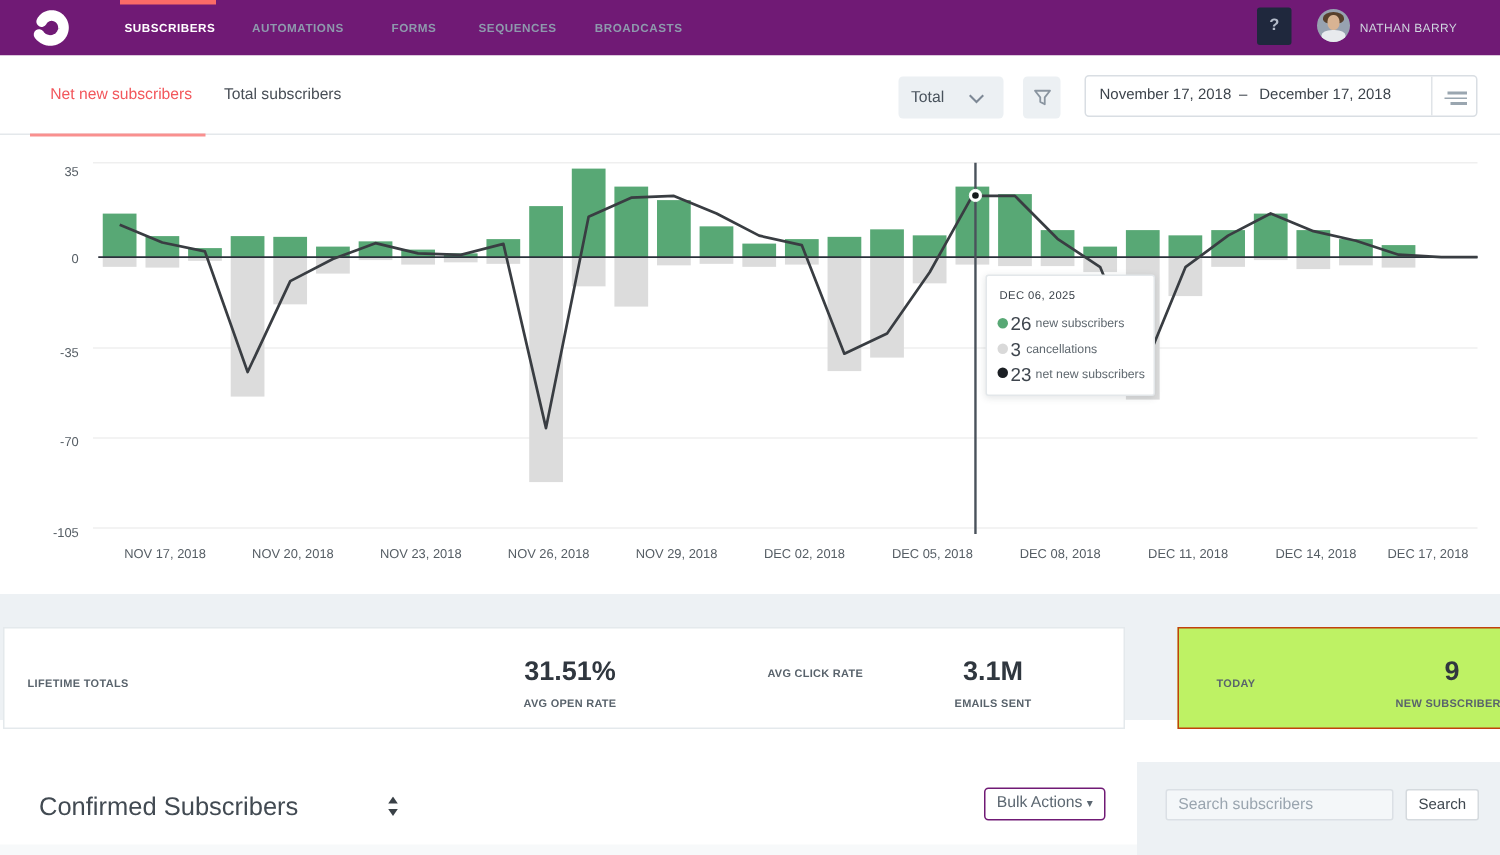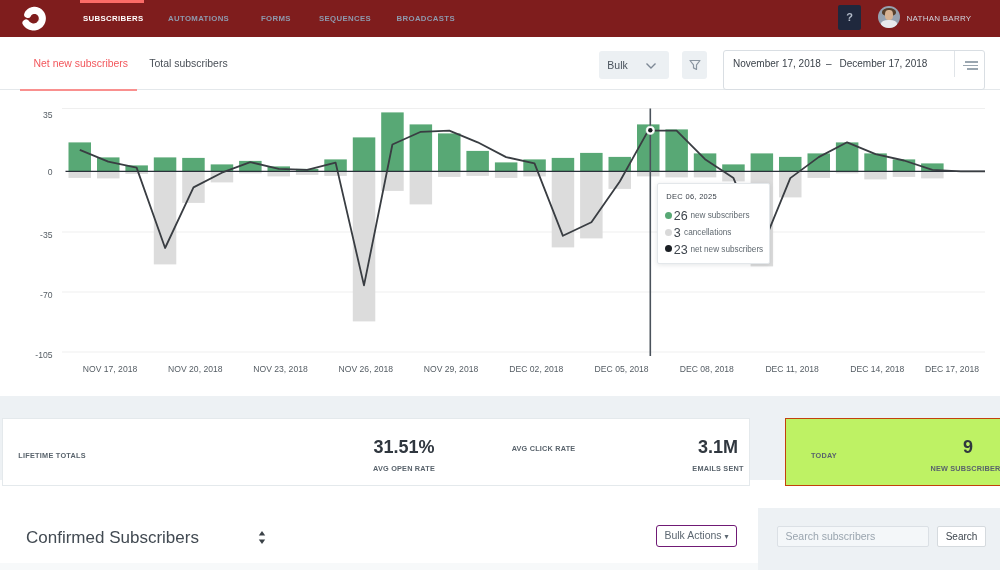--- a/index.html
+++ b/index.html
@@ -1,36 +1,36 @@
 <!DOCTYPE html>
 <html><head><meta charset="utf-8">
 <style>
 * { margin:0; padding:0; box-sizing:border-box; }
 html,body { width:1000px; height:570px; font-family:"Liberation Sans",sans-serif; background:#fff; }
 #page { position:relative; width:1000px; height:570px; overflow:hidden; }
 
-#nav { position:absolute; left:0; top:0; width:1000px; height:37px; background:#7f1d1d; }
+#nav { position:absolute; left:0; top:0; width:1000px; height:37px; background:#701a75; }
 #nav .item { position:absolute; top:0; height:37px; line-height:38px; font-size:7.8px; font-weight:bold; letter-spacing:0.35px; color:#8e99ad; }
 #nav .item.on { color:#fff; }
 #redtab { position:absolute; left:79.5px; top:0; width:64px; height:3px; background:#fb6b67; }
 #qbox { position:absolute; left:838px; top:5px; width:23px; height:25px; background:#1f283d; border-radius:2px; color:#b3bbc9; font-size:11px; font-weight:bold; text-align:center; line-height:25px; }
 #avatar { position:absolute; left:878px; top:6px; width:22px; height:22px; border-radius:50%; background:#97a2b0; overflow:hidden; }
 #avatar .hair { position:absolute; left:3.5px; top:1.5px; width:14px; height:8px; border-radius:50% 50% 40% 40%; background:#57402c; }
 #avatar .face { position:absolute; left:6.5px; top:4px; width:8px; height:9.5px; border-radius:45%; background:#d8b393; }
 #avatar .bod { position:absolute; left:2.5px; top:14px; width:16px; height:8px; border-radius:45% 45% 0 0; background:#e8eaed; }
 #uname { position:absolute; left:906.5px; top:0; height:37px; line-height:38px; font-size:8px; font-weight:normal; letter-spacing:0.25px; color:#cfd5df; }
 
 #toolbar { position:absolute; left:0; top:37px; width:1000px; height:53px; background:#fff; border-bottom:1px solid #e4e8eb; }
 .tab { position:absolute; top:0; height:51px; line-height:53.5px; font-size:10.45px; }
 #tab1 { left:33.5px; color:#f2575c; }
 #tab2 { left:149.3px; color:#494f57; }
 #tab1u { position:absolute; left:20px; top:51.7px; width:117px; height:2.3px; background:#f9908f; }
 #daysbox { position:absolute; left:599px; top:13.5px; width:69.5px; height:28px; background:#ecf0f3; border-radius:3px; font-size:10.5px; color:#49525c; line-height:28px; padding-left:8.3px; }
 #funnelbox { position:absolute; left:682px; top:13.5px; width:25px; height:28px; background:#ecf0f3; border-radius:3px; }
-#datebox { position:absolute; left:723px; top:13px; width:262px; height:40px; background:#fff; border:1px solid #d9dee3; border-radius:3px; font-size:10px; color:#3c434b; }
+#datebox { position:absolute; left:723px; top:13px; width:262px; height:28px; background:#fff; border:1px solid #d9dee3; border-radius:3px; font-size:10px; color:#3c434b; }
 #datebox span { position:absolute; top:0; line-height:26px; white-space:nowrap; }
 #datebox .sep { position:absolute; left:229.7px; top:0; width:1px; height:26px; background:#e0e4e8; }
 #dlines div { position:absolute; background:#9aa6b0; height:1.6px; }
 
 #tooltip { position:absolute; left:657px; top:183px; width:113px; height:81px; background:#fff; border:1px solid #e3e7ea; border-radius:2px; box-shadow:0 1px 5px rgba(60,70,80,0.14); }
 #tooltip .ttl { position:absolute; left:8.3px; top:8px; font-size:7.5px; font-weight:normal; color:#3a4149; letter-spacing:0.3px; }
 #tooltip .row { position:absolute; left:6.8px; height:14px; }
 #tooltip .dot { position:absolute; left:0; top:3.5px; width:7px; height:7px; border-radius:50%; }
 #tooltip .num { position:absolute; left:8.9px; top:2px; font-size:12.5px; line-height:13px; color:#3e454d; }
 #tooltip .lab { position:absolute; top:3px; font-size:8.2px; line-height:9px; color:#5f686f; white-space:nowrap; }
@@ -70,21 +70,21 @@
         <div class="face"></div>
         <div class="bod"></div>
       </div>
 <span id="uname">NATHAN BARRY</span>
 </div>
 
 <div id="toolbar">
 <span class="tab" id="tab1">Net new subscribers</span>
 <span class="tab" id="tab2">Total subscribers</span>
 <div id="tab1u"></div>
-<div id="daysbox"><span id="daystx">Bulk</span><svg width="12" height="8" viewBox="0 0 12 8" style="position:absolute;left:46px;top:11px">
+<div id="daysbox"><span id="daystx">Total</span><svg width="12" height="8" viewBox="0 0 12 8" style="position:absolute;left:46px;top:11px">
 <polyline points="1.5,1.5 6,6 10.5,1.5" fill="none" stroke="#7d8895" stroke-width="1.4"></polyline>
 </svg></div>
 <div id="funnelbox"></div>
 <svg width="14" height="14" viewBox="0 0 14 14" style="position:absolute;left:688px;top:21px">
 <path d="M2 2.5 H12 L8.5 6.9 V11.5 L5.5 9.9 V6.9 Z" fill="none" stroke="#8a95a0" stroke-width="1.2" stroke-linejoin="round"></path>
 </svg>
 <div id="datebox">
 <span style="left:9px">November 17, 2018</span>
 <span style="left:102px">–</span>
 <span style="left:115.5px">December 17, 2018</span>
@@ -207,28 +207,28 @@
   <div class="row" style="top:57.9px">
         <span class="dot" style="background:#1b1f24"></span>
         <span class="num">23</span>
         <span class="lab" style="left:25.6px">net new subscribers</span>
       </div>
 </div>
 
 <div id="band">
 <div id="card1">
 <span class="slab" style="left:15.3px;top:31.5px">LIFETIME TOTALS</span>
-<div class="stat" style="left:316px">
+<div class="stat" style="left:292px">
           <div class="v">31.51%</div>
           <div class="l">AVG OPEN RATE</div>
         </div>
 <div class="stat" style="left:455.5px">
           <div class="l">AVG CLICK RATE</div>
         </div>
-<div class="stat" style="left:630px">
+<div class="stat" style="left:574px">
           <div class="v">3.1M</div>
           <div class="l">EMAILS SENT</div>
         </div>
 </div>
 <div id="card2">
 <span class="slab" style="left:25px;top:31.5px">TODAY</span>
 <div class="stat" style="left:97px">
           <div class="v">9</div>
           <div class="l">NEW SUBSCRIBERS</div>
         </div>

